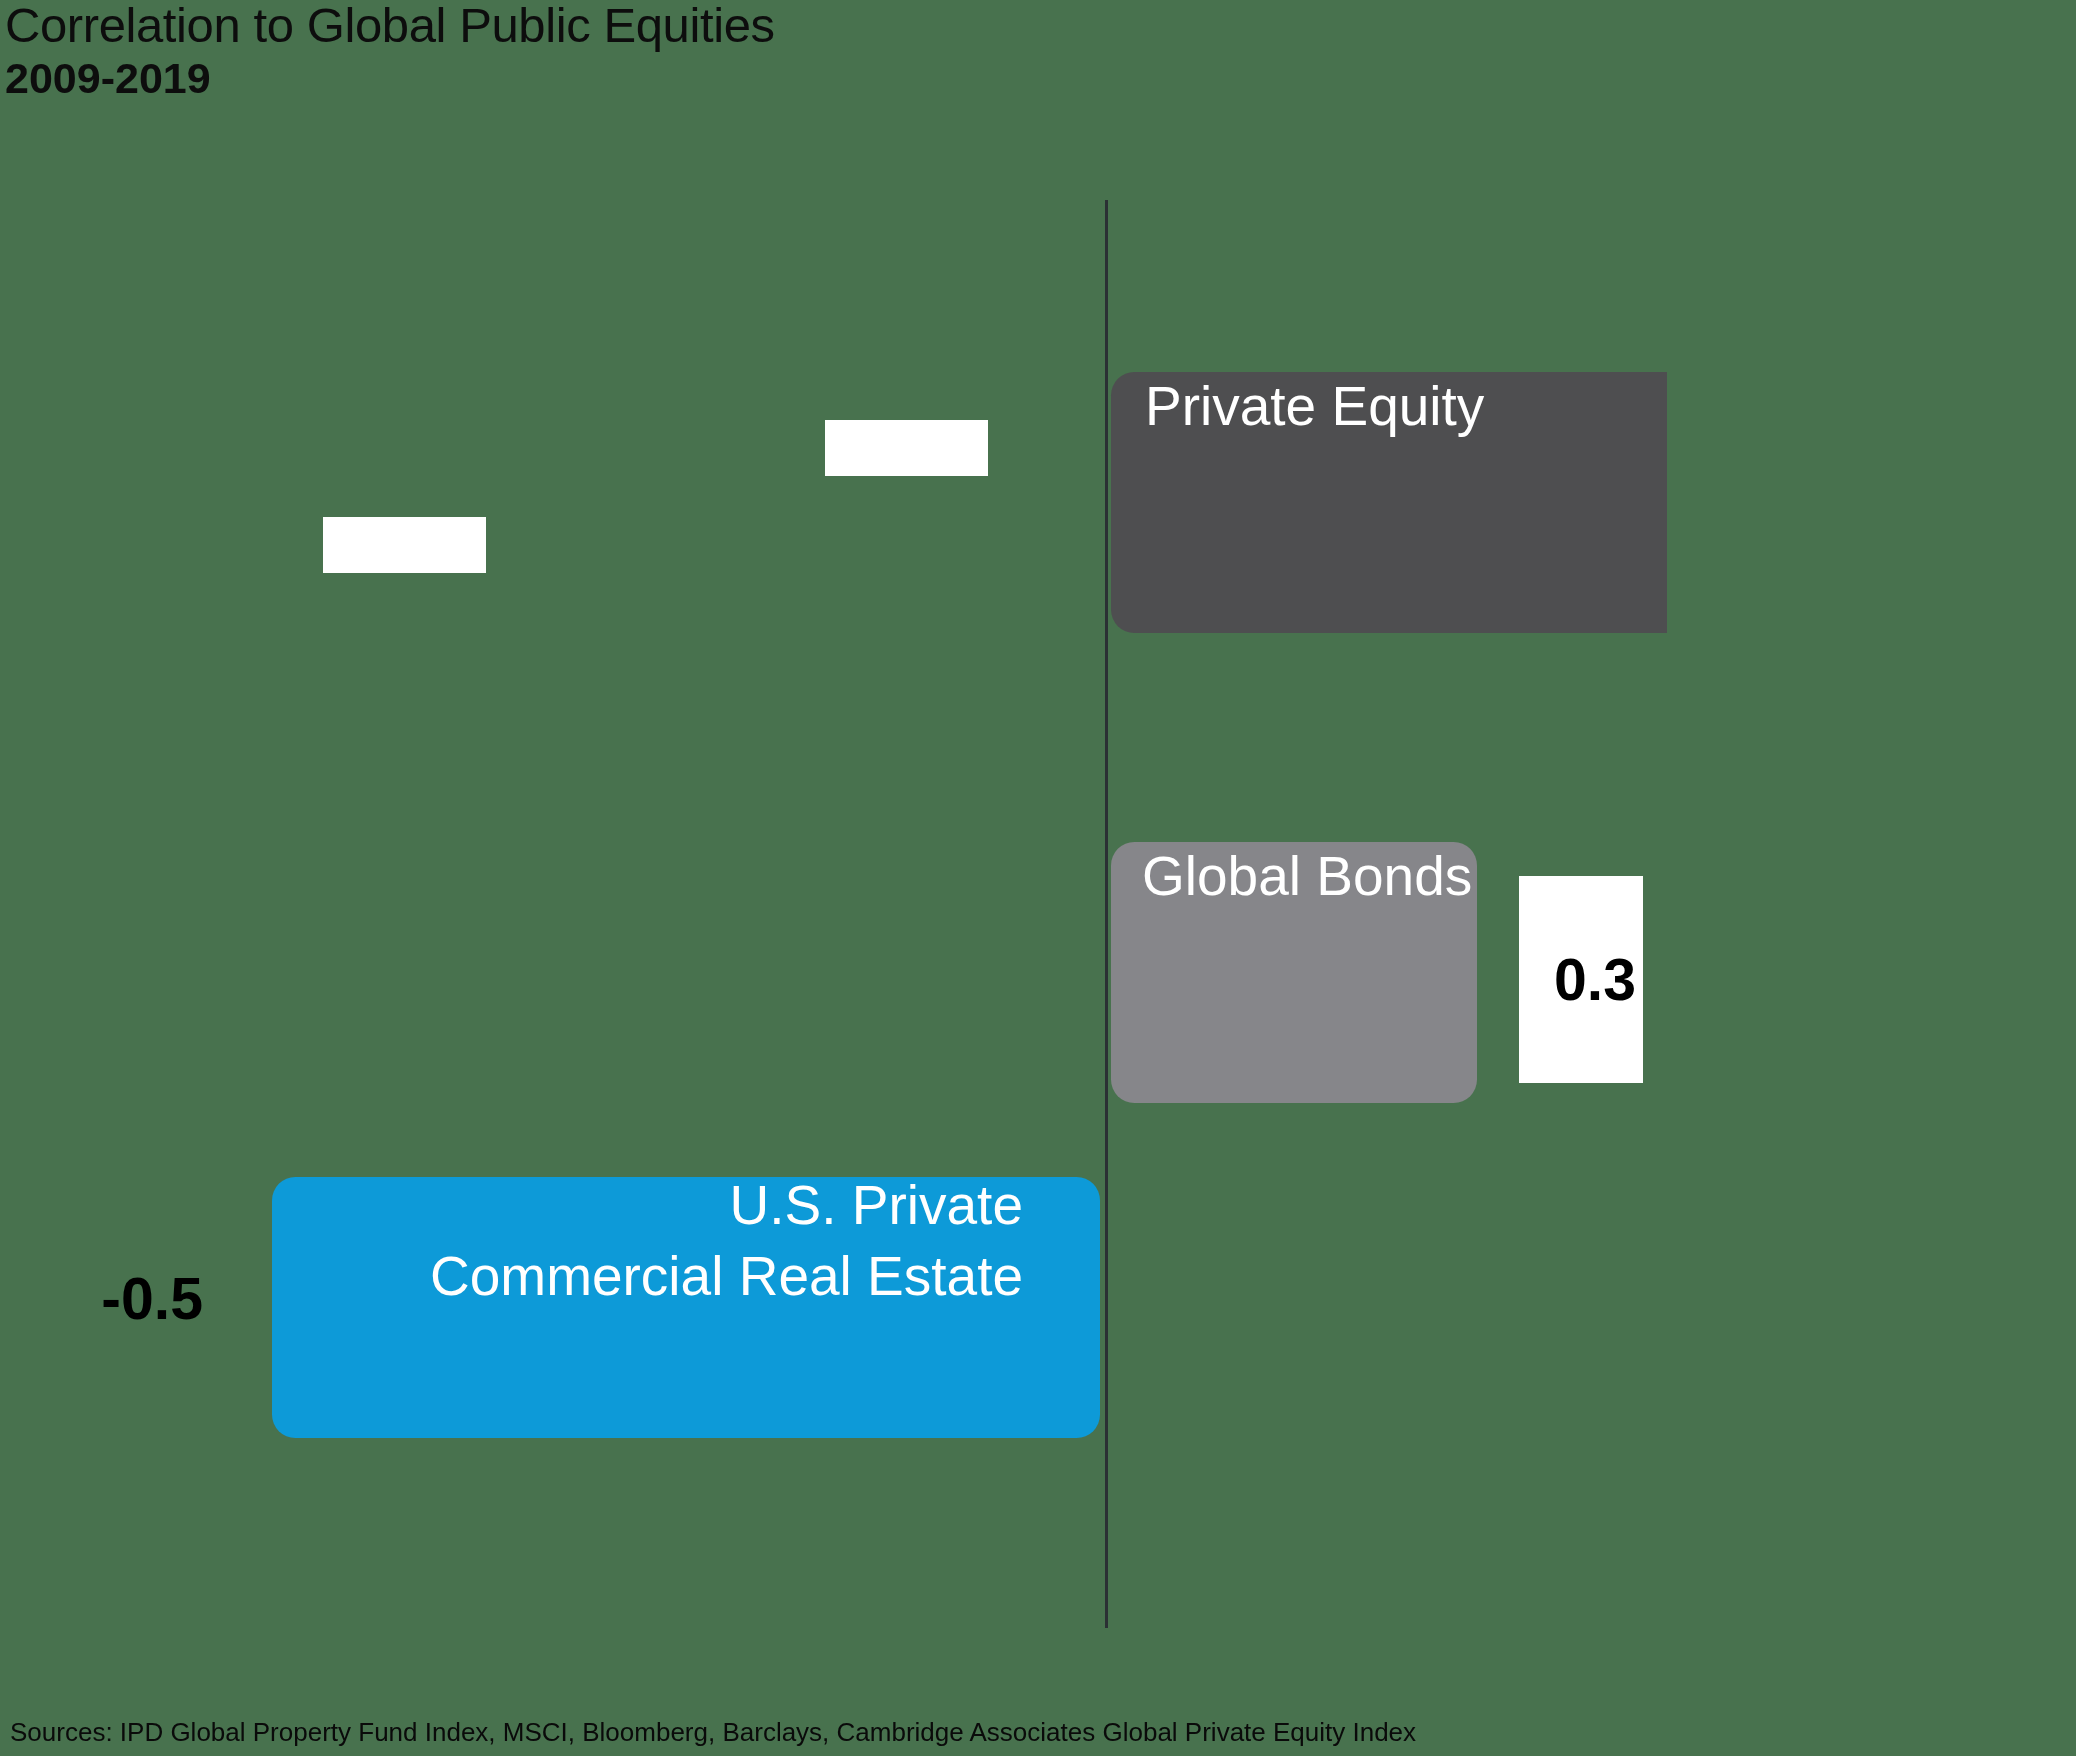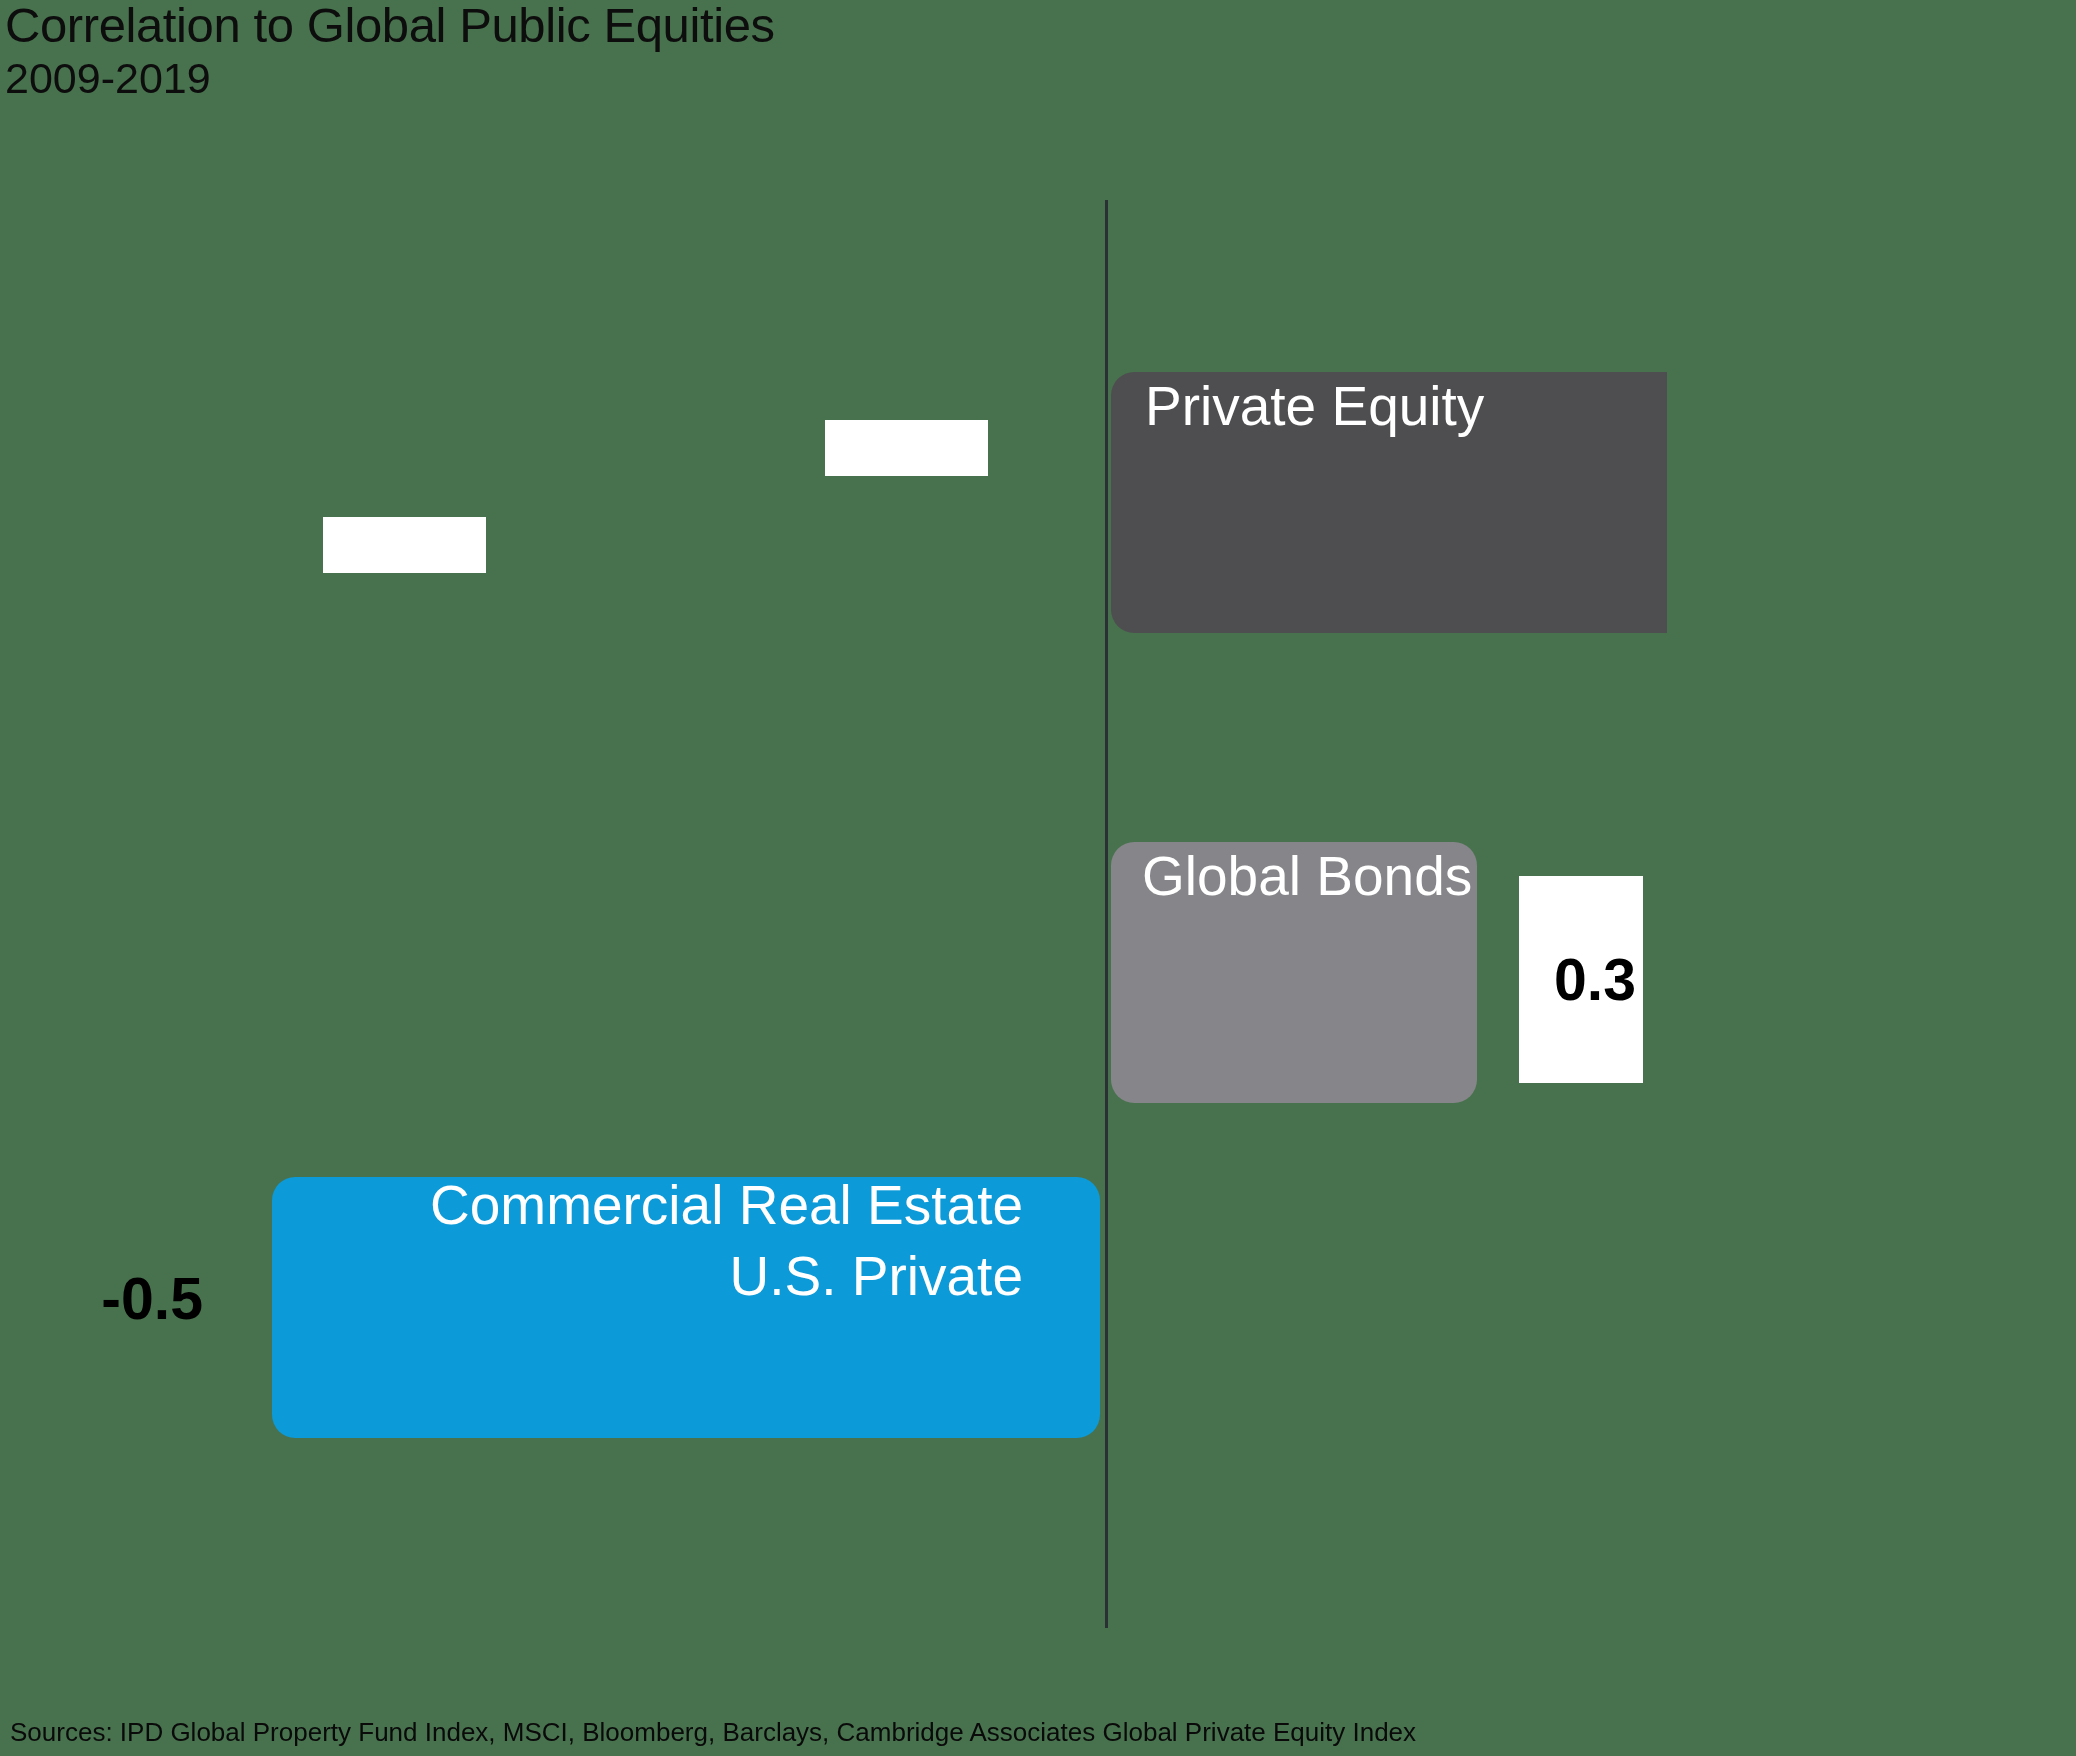--- a/index.html
+++ b/index.html
@@ -13,21 +13,21 @@
   }
 
   
   .title {
     position:absolute; left:5px; top:-3.3px;
     font-size:49px; line-height:1.18; font-weight:500;
     letter-spacing:-0.4px; color:#0d0d0d; white-space:nowrap;
   }
   .subtitle {
     position:absolute; left:5px; top:54px;
-    font-size:43px; font-weight:400; color:#0d0d0d;
+    font-size:43px; font-weight:700; color:#0d0d0d;
   }
 
   
   .zero-line {
     position:absolute; left:1105px; top:200px;
     width:3.3px; height:1428px; background:#2b3034;
   }
 
   
   .bar {
@@ -102,22 +102,22 @@
 
   <div class="bar bar-gb">
     <span class="bar-label">Global Bonds</span>
   </div>
   <div class="value-box value-gb">
     <span>0.3</span>
   </div>
 
   <div class="bar bar-cre">
     <div class="label-block">
+      <div>U.S. Private</div>
       <div>Commercial Real Estate</div>
-      <div>U.S. Private</div>
     </div>
   </div>
   <div class="neg-value">-0.5</div>
 
   <div class="sources">Sources: IPD Global Property Fund Index, MSCI, Bloomberg, Barclays, Cambridge Associates Global Private Equity Index</div>
 
 </div>
 
 
 </body></html>

